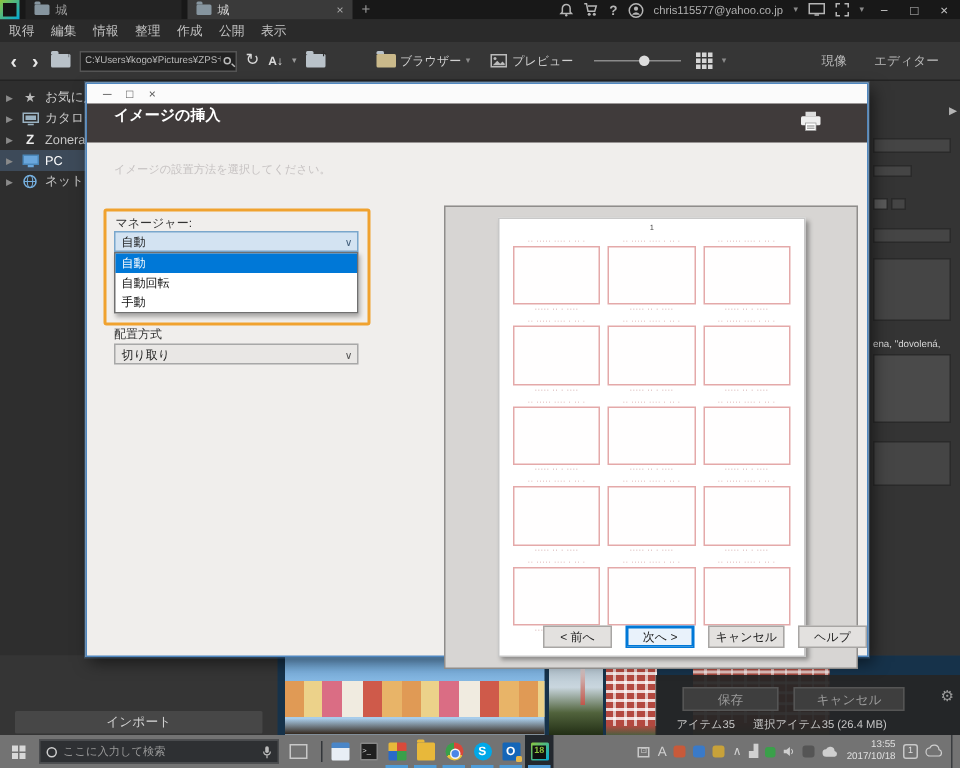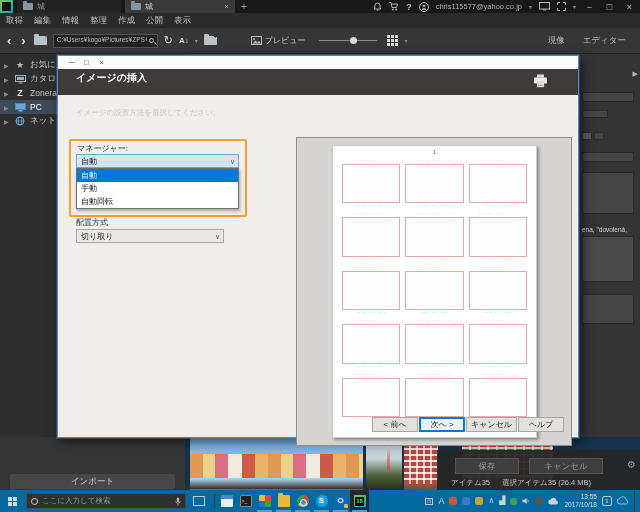--- a/index.html
+++ b/index.html
@@ -99,41 +99,41 @@
   .dlg-header .h1{font-size:10px;font-weight:bold;color:#fff;line-height:11px;}
   .dlg-header .h2{font-size:7.5px;color:#c6c2c2;line-height:9px;margin-top:25px;}
   .printer{position:absolute;right:30px;top:5px;}
   .dlg-body{position:absolute;left:0;top:39px;right:0;bottom:0;}
 
   .hl-orange{position:absolute;left:11px;top:44px;width:178px;height:78px;border:2px solid #f0a22f;border-radius:2px;z-index:6;pointer-events:none;}
   .f-label{position:absolute;font-size:8px;color:#333;}
   .combo{position:absolute;height:14px;font-size:8px;display:flex;align-items:center;padding:0 14px 0 4px;}
   .combo .chev{position:absolute;right:3px;top:3px;font-size:7px;color:#44617e;}
   .combo1{left:18px;top:59px;width:163px;background:#d3e3f2;border:1px solid #7aa7cc;color:#1a1a1a;}
-  .combo2{left:18px;top:134px;width:148px;background:#e9e7e5;border:1px solid #a8a8a8;color:#222;}
+  .combo2{left:18px;top:134px;width:163px;background:#e9e7e5;border:1px solid #a8a8a8;color:#222;}
   .dropdown{position:absolute;left:18px;top:73px;width:163px;background:#fff;border:1px solid #707070;box-shadow:1px 2px 3px rgba(0,0,0,.3);z-index:5;}
   .opt{height:13px;line-height:13px;font-size:8px;color:#111;padding-left:4px;}
   .opt.selected{background:#0078d7;color:#fff;}
 
   .preview-panel{position:absolute;left:238px;top:42px;width:276px;height:309px;background:#d7d5d3;border:1px solid #8f8d8b;}
   .page{position:absolute;left:35px;top:7px;width:205px;height:293px;background:#fff;border:1px solid #c8c8c8;box-shadow:2px 2px 3px rgba(0,0,0,.35);}
   .page-num{position:absolute;top:3px;left:0;right:0;text-align:center;font-size:5px;color:#444;}
   .page-grid{position:absolute;left:9px;right:9px;top:12px;bottom:14px;display:grid;grid-template-columns:repeat(3,1fr);grid-template-rows:repeat(5,1fr);column-gap:5px;row-gap:2px;}
   .cell{display:flex;flex-direction:column;}
   .cap{font-size:4.5px;line-height:6px;height:6px;text-align:center;overflow:hidden;color:#c87d7d;letter-spacing:.5px;}
   .cap.b{color:#b06a6a;}
   .frame{flex:1;border:1px solid #e4a9a9;background:#fffefe;}
   .page-foot{position:absolute;bottom:4px;left:0;right:0;text-align:center;font-size:4.5px;color:#777;}
 
-  .dlg-buttons{position:absolute;right:14px;bottom:5px;display:flex;gap:1px;align-items:flex-end;}
+  .dlg-buttons{position:absolute;right:0;bottom:5px;display:flex;gap:9px;align-items:flex-end;}
   .dbtn{min-width:46px;height:15px;background:#e3e1df;border:1px solid #a8a6a4;font-size:8px;color:#222;text-align:center;line-height:13px;padding:0 4px;}
   .dbtn.focus{border-color:#0078d7;box-shadow:inset 0 0 0 1px #0078d7;background:#e9f2fb;}
 
   
-  .taskbar{position:absolute;left:0;top:490px;width:640px;height:22px;background:#0369a1;display:flex;align-items:center;z-index:20;}
+  .taskbar{position:absolute;left:0;top:490px;width:640px;height:22px;background:#737373;display:flex;align-items:center;z-index:20;}
   .start{width:24px;display:flex;justify-content:center;}
   .winlogo{display:grid;grid-template-columns:4px 4px;grid-template-rows:4px 4px;gap:1px;}
   .winlogo i{background:#d8d8d8;}
   .tsearch{width:160px;height:16px;background:#2e3033;border:1px solid #4a4c4f;display:flex;align-items:center;gap:4px;padding:0 4px;margin-left:2px;}
   .tsearch .circ{width:7px;height:7px;border:1px solid #cfcfcf;border-radius:50%;flex:0 0 auto;}
   .tsearch .ph-txt{font-size:7.5px;color:#9a9a9a;flex:1;white-space:nowrap;overflow:hidden;}
   .taskview{width:12px;height:10px;border:1px solid #c8c8c8;margin:0 7px;position:relative;}
   .tk-sep{width:1px;height:14px;background:#33363a;margin:0 2px;}
   .tapp{width:19px;height:22px;display:flex;justify-content:center;align-items:center;position:relative;}
   .tapp.run::after{content:"";position:absolute;left:2px;right:2px;bottom:0;height:2px;background:#4f9cd8;}
@@ -244,20 +244,25 @@
       <span class="lens"></span>
     </div>
     <span class="tool-glyph">↻</span>
     <span class="sort">A↓</span>
     <span class="caret" style="color:#999;font-size:6px;">▾</span>
     <span class="ico-folder">
         <span class="ov">+</span>
       </span>
     <div style="width:18px;"></div>
     <div class="tbtn">
+      <span class="ico-folder" style="background:#cab98a;"></span>
+      <span>ブラウザー</span>
+      <span class="caret">▾</span>
+    </div>
+    <div class="tbtn">
       <svg width="11" height="9" viewBox="0 0 11 9">
           <rect x="0.5" y="0.5" width="10" height="8" fill="none" stroke="#bbb"></rect>
           <circle cx="3" cy="3" r="1" fill="#bbb"></circle>
           <path d="M1.5 7.5l3-3 2 2 1.5-1.5 1.5 1.5v1z" fill="#bbb"></path>
         </svg>
       <span>プレビュー</span>
     </div>
     <div class="slider">
         <span class="knob"></span>
       </div>
@@ -392,22 +397,22 @@
     </div>
     <div class="dlg-body">
 
       <div class="f-label" style="left:19px;top:48px;">マネージャー:</div>
       <div class="combo combo1">
         <span>自動</span>
         <span class="chev">∨</span>
       </div>
       <div class="dropdown" id="insert-options">
           <div class="opt selected">自動</div>
+          <div class="opt">自動回転</div>
           <div class="opt">手動</div>
-          <div class="opt">自動回転</div>
         </div>
       <div class="hl-orange"></div>
 
       <div class="f-label" style="left:18px;top:122px;">配置方式</div>
       <div class="combo combo2">
         <span>切り取り</span>
         <span class="chev" style="color:#555;">∨</span>
       </div>
 
       <div class="preview-panel">

